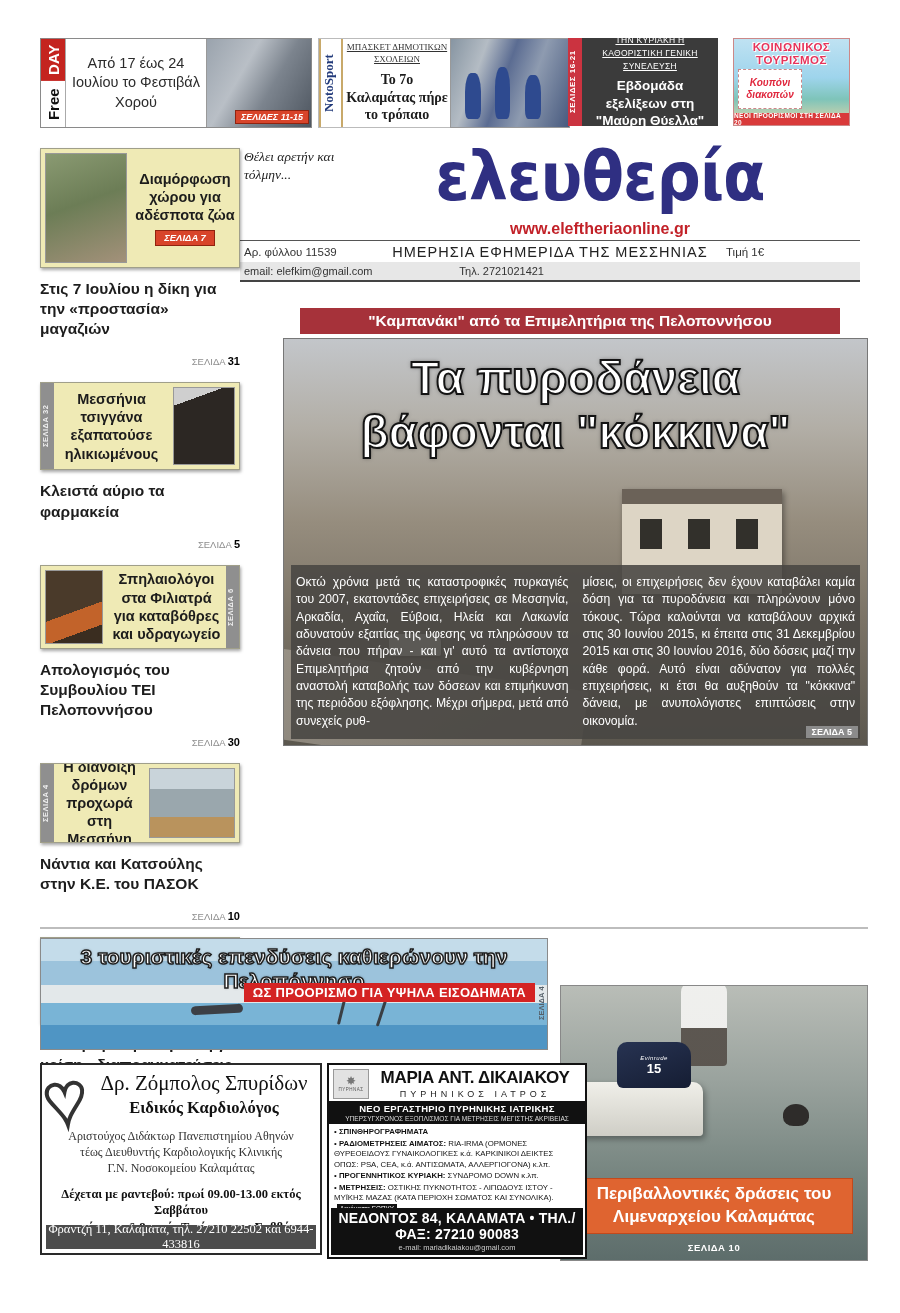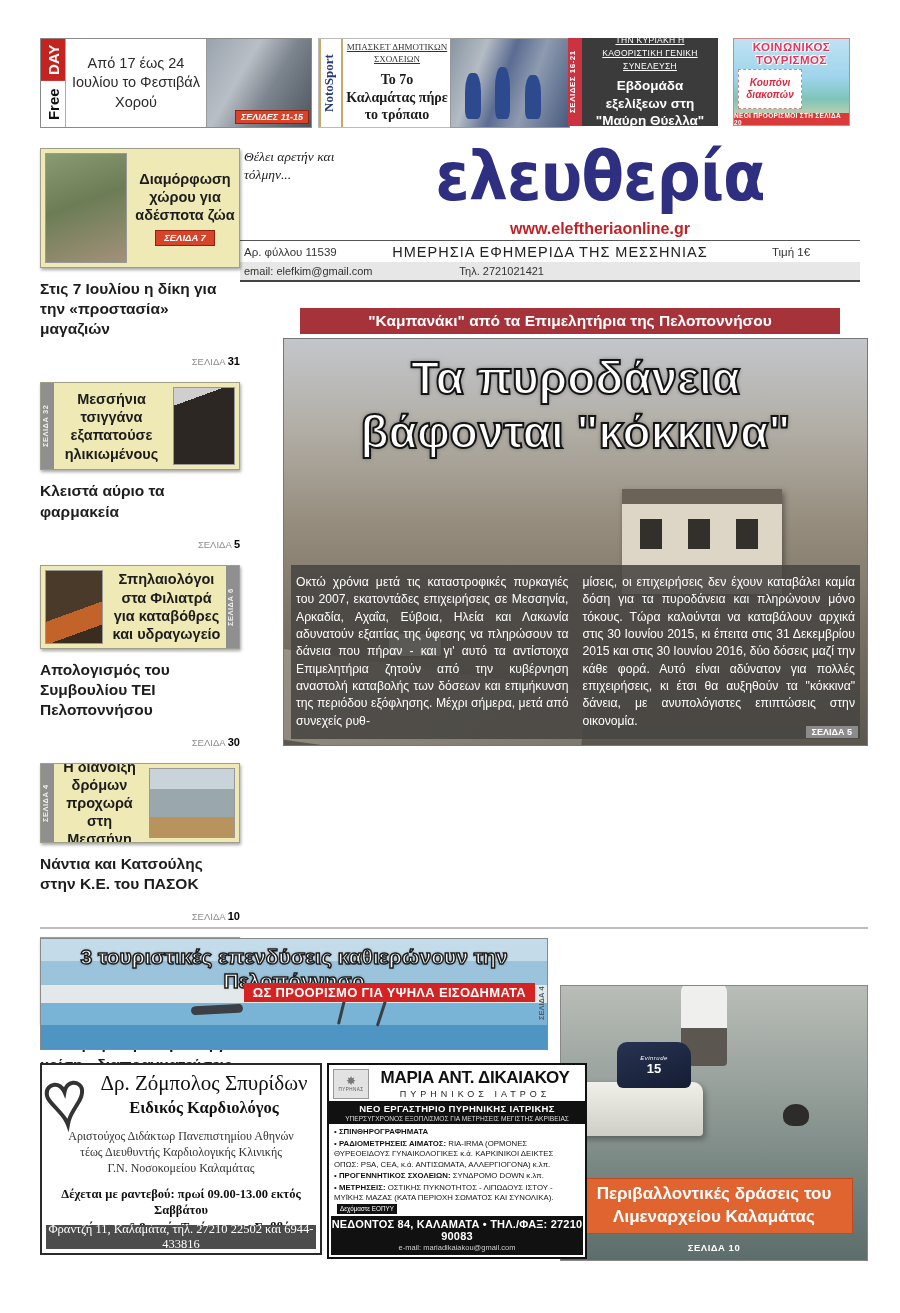--- a/index.html
+++ b/index.html
@@ -47,21 +47,21 @@
 
   
   .motto{left:244px;top:148px;width:100px;font-family:"Liberation Serif",serif;font-style:italic;
          font-size:13.5px;color:#222;line-height:1.35;}
   .logo{left:330px;top:140px;width:540px;text-align:center;font-family:"DejaVu Sans",sans-serif;
         font-weight:900;font-size:62px;color:#2f2f82;letter-spacing:-1px;transform:scaleY(1.08);}
   .website{left:330px;top:220px;width:540px;text-align:center;font-size:16px;font-weight:800;color:#c22128;}
   .mh-row1{left:240px;top:240px;width:620px;border-top:1px solid #555;border-bottom:1px solid #555;
            display:flex;align-items:center;padding:3px 4px;box-sizing:border-box;}
   .mh-issue,.mh-price{font-size:11.5px;color:#333;width:130px;}
-  .mh-price{text-align:center;}
+  .mh-price{text-align:left;}
   .mh-sub{flex:1;text-align:center;font-size:14.5px;color:#222;letter-spacing:1px;}
   .mh-row2{left:240px;top:262px;width:620px;background:#e7e7e7;border-bottom:2px solid #444;
            display:flex;align-items:center;padding:3px 4px;box-sizing:border-box;}
   .mh-email,.mh-phone{font-size:11px;color:#333;width:150px;}
   .mh-phone{text-align:right;}
   .mh-date{flex:1;text-align:center;font-size:14px;font-weight:800;color:#1a1a1a;}
 
   
   .sidebar{left:40px;top:148px;width:200px;}
   .sb-box{background:#efeab5;border:1px solid #a09f8a;box-shadow:1px 2px 3px rgba(0,0,0,.35);
@@ -130,21 +130,21 @@
   .nu-banner{background:#111;color:#fff;text-align:center;padding:2px 2px;}
   .nu-b1{font-size:9.5px;font-weight:700;letter-spacing:.3px;}
   .nu-b2{font-size:6.6px;color:#ddd;margin-top:1px;}
   .nu-bullets{padding:3px 5px 2px 5px;}
   .nu-li{font-size:7.8px;color:#111;line-height:1.35;margin-bottom:1px;}
   .nu-li .lead{font-weight:800;}
   .eopyy{display:inline-block;background:#111;color:#fff;font-size:6.3px;padding:1px 3px;margin-left:3px;}
   .nu-hours{border-top:1px solid #333;border-bottom:1px solid #333;margin:2px 4px 0 4px;padding:2px 0;
             font-size:9.3px;font-weight:700;color:#111;text-align:center;}
   .nu-addr{position:absolute;left:2px;right:2px;bottom:2px;background:#111;color:#fff;text-align:center;padding:2px 0 3px 0;}
-  .nu-a1{font-size:11px;font-weight:800;letter-spacing:.2px;}
+  .nu-a1{font-size:14px;font-weight:800;letter-spacing:.2px;}
   .nu-a2{font-size:7.5px;color:#ccc;margin-top:1px;}
 
   
   .port{left:560px;top:985px;width:308px;height:276px;border:1px solid #888;box-sizing:border-box;overflow:hidden;
         background:linear-gradient(180deg,#b9bdb7 0%,#99a29d 35%,#75847f 70%,#5d6d6b 100%);}
   .boat{position:absolute;left:-8px;top:96px;width:150px;height:54px;background:linear-gradient(180deg,#f0efe9,#cfcec6);border-radius:6px 10px 4px 4px;box-shadow:2px 3px 6px rgba(0,0,0,.35);}
   .motor{position:absolute;left:56px;top:56px;width:74px;height:46px;background:linear-gradient(160deg,#273352,#151d33);border-radius:10px 14px 6px 6px;
          color:#fff;display:flex;flex-direction:column;align-items:center;justify-content:center;}
   .motor .brand{font-size:6px;font-style:italic;letter-spacing:.5px;}
   .motor .hp{font-size:13px;font-weight:700;}
@@ -362,21 +362,21 @@
       <div class="nu-title">ΠΥΡΗΝΙΚΟΣ ΙΑΤΡΟΣ</div>
     </div>
   </div>
   <div class="nu-banner">
     <div class="nu-b1">ΝΕΟ ΕΡΓΑΣΤΗΡΙΟ ΠΥΡΗΝΙΚΗΣ ΙΑΤΡΙΚΗΣ</div>
     <div class="nu-b2">ΥΠΕΡΣΥΓΧΡΟΝΟΣ ΕΞΟΠΛΙΣΜΟΣ ΓΙΑ ΜΕΤΡΗΣΕΙΣ ΜΕΓΙΣΤΗΣ ΑΚΡΙΒΕΙΑΣ</div>
   </div>
   <div class="nu-bullets">
     <div class="nu-li">• <span class="lead">ΣΠΙΝΘΗΡΟΓΡΑΦΗΜΑΤΑ</span><span></span></div>
     <div class="nu-li">• <span class="lead">ΡΑΔΙΟΜΕΤΡΗΣΕΙΣ ΑΙΜΑΤΟΣ:</span><span> RIA-IRMA (ΟΡΜΟΝΕΣ ΘΥΡΕΟΕΙΔΟΥΣ ΓΥΝΑΙΚΟΛΟΓΙΚΕΣ κ.ά. ΚΑΡΚΙΝΙΚΟΙ ΔΕΙΚΤΕΣ ΟΠΩΣ: PSA, CEA, κ.ά. ΑΝΤΙΣΩΜΑΤΑ, ΑΛΛΕΡΓΙΟΓΟΝΑ) κ.λπ.</span></div>
-    <div class="nu-li">• <span class="lead">ΠΡΟΓΕΝΝΗΤΙΚΟΣ ΣΧΟΛΕΙΩΝ:</span><span> ΣΥΝΔΡΟΜΟ DOWN κ.λπ.</span></div>
+    <div class="nu-li">• <span class="lead">ΠΡΟΓΕΝΝΗΤΙΚΟΣ ΚΥΡΙΑΚΗ:</span><span> ΣΥΝΔΡΟΜΟ DOWN κ.λπ.</span></div>
     <div class="nu-li">• <span class="lead">ΜΕΤΡΗΣΕΙΣ:</span><span> ΟΣΤΙΚΗΣ ΠΥΚΝΟΤΗΤΟΣ - ΛΙΠΩΔΟΥΣ ΙΣΤΟΥ - ΜΥΪΚΗΣ ΜΑΖΑΣ (ΚΑΤΑ ΠΕΡΙΟΧΗ ΣΩΜΑΤΟΣ ΚΑΙ ΣΥΝΟΛΙΚΑ).</span><span class="eopyy">Δεχόμαστε ΕΟΠΥΥ</span></div>
   </div>
   <div class="nu-hours">Ωράριο: Δευτέρα - Παρασκευή 8.30 π.μ. - 2 μ.μ. και 6-9 μ.μ.</div>
   <div class="nu-addr">
     <div class="nu-a1">ΝΕΔΟΝΤΟΣ 84, ΚΑΛΑΜΑΤΑ • ΤΗΛ./ΦΑΞ: 27210 90083</div>
     <div class="nu-a2">e-mail: mariadikaiakou@gmail.com</div>
   </div>
 </div>
 
 </body></html>

